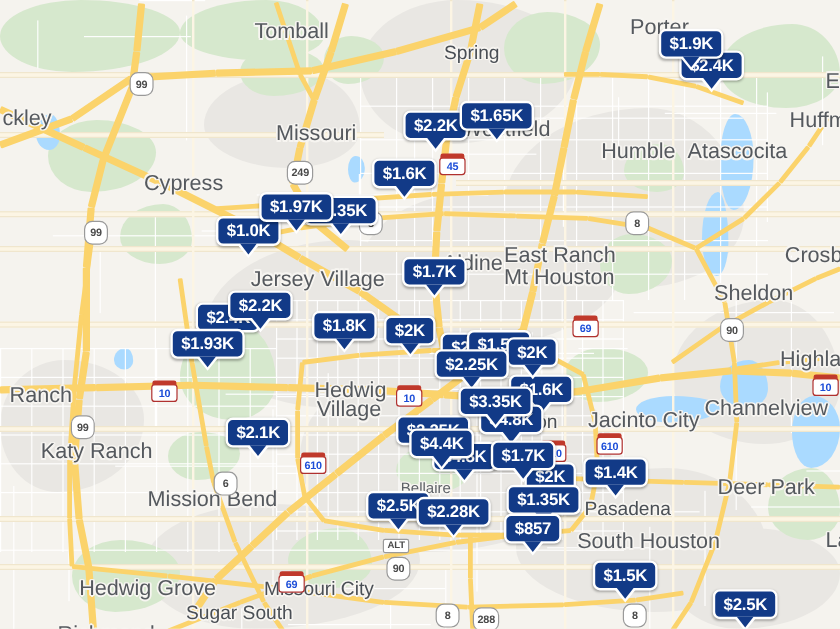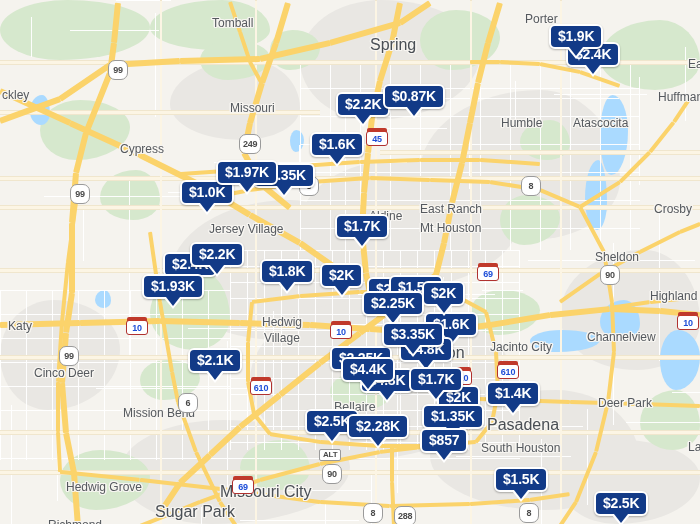--- a/index.html
+++ b/index.html
@@ -53,21 +53,21 @@
 
   
   .place{
     position:absolute;z-index:30;white-space:nowrap;
     color:#55595e;font-weight:400;
     text-shadow:
       -1.4px 0 #f7f5f1, 1.4px 0 #f7f5f1, 0 -1.4px #f7f5f1, 0 1.4px #f7f5f1,
       -1px -1px #f7f5f1, 1px -1px #f7f5f1, -1px 1px #f7f5f1, 1px 1px #f7f5f1;
   }
   .place.city{font-size:16px;color:#4a4f55;}
-  .place.town{font-size:12px;color:#55595e;}
+  .place.town{font-size:18px;color:#55595e;}
   .place.small{font-size:12.5px;color:#5d6166;}
 
   
   .marker{
     position:absolute;z-index:100;
     background:#123a87;
     border:2px solid #ffffff;
     border-radius:6px;
     color:#ffffff;
     font-size:14px;font-weight:700;
@@ -484,45 +484,45 @@
       <div class="place town" style="left:385px;top:97px;">Westfield</div>
       <div class="place town" style="left:501px;top:116px;">Humble</div>
       <div class="place town" style="left:573px;top:116px;">Atascocita</div>
       <div class="place town" style="left:2px;top:88px;">ckley</div>
       <div class="place town" style="left:120px;top:142px;">Cypress</div>
       <div class="place town" style="left:654px;top:202px;">Crosby</div>
       <div class="place town" style="left:420px;top:202px;">East Ranch</div>
       <div class="place town" style="left:369px;top:209px;">Aldine</div>
       <div class="place town" style="left:420px;top:221px;">Mt Houston</div>
       <div class="place town" style="left:209px;top:222px;">Jersey Village</div>
-      <div class="place town" style="left:595px;top:250px;">Sheldon</div>
+      <div class="place town" style="left:595px;top:234px;">Sheldon</div>
       <div class="place town" style="left:262px;top:315px;">Hedwig</div>
       <div class="place town" style="left:264px;top:331px;">Village</div>
-      <div class="place town" style="left:8px;top:319px;">Katy</div>
+      <div class="place town" style="left:8px;top:319px;">Ranch</div>
       <div class="place town" style="left:650px;top:289px;">Highland</div>
       <div class="place town" style="left:587px;top:330px;">Channelview</div>
       <div class="place town" style="left:490px;top:340px;">Jacinto City</div>
       <div class="place city" style="left:405px;top:344px;">Houston</div>
-      <div class="place town" style="left:34px;top:366px;">Cinco Deer</div>
+      <div class="place town" style="left:34px;top:366px;">Katy Ranch</div>
       <div class="place small" style="left:334px;top:400px;">Bellaire</div>
       <div class="place town" style="left:598px;top:396px;">Deer Park</div>
       <div class="place town" style="left:688px;top:440px;">La</div>
       <div class="place town" style="left:123px;top:406px;">Mission Bend</div>
       <div class="place city" style="left:487px;top:416px;">Pasadena</div>
       <div class="place town" style="left:481px;top:441px;">South Houston</div>
       <div class="place town" style="left:66px;top:480px;">Hedwig Grove</div>
       <div class="place city" style="left:220px;top:483px;">Missouri City</div>
-      <div class="place city" style="left:155px;top:503px;">Sugar Park</div>
+      <div class="place city" style="left:155px;top:503px;">Sugar South</div>
       <div class="place town" style="left:48px;top:518px;">Richmond</div>
     </div>
   <div id="markers-layer">
       <div class="marker" style="left:549px;top:24px;z-index:112;">$1.9K</div>
       <div class="marker" style="left:566px;top:42px;z-index:111;">$2.4K</div>
       <div class="marker" style="left:336px;top:92px;z-index:104;">$2.2K</div>
-      <div class="marker" style="left:383px;top:84px;z-index:106;">$0.87K</div>
+      <div class="marker" style="left:383px;top:84px;z-index:106;">$1.65K</div>
       <div class="marker" style="left:310px;top:132px;z-index:104;">$1.6K</div>
       <div class="marker" style="left:216px;top:160px;z-index:107;">$1.97K</div>
       <div class="marker" style="left:253px;top:163px;z-index:105;">$1.35K</div>
       <div class="marker" style="left:180px;top:180px;z-index:106;">$1.0K</div>
       <div class="marker" style="left:335px;top:214px;z-index:104;">$1.7K</div>
       <div class="marker" style="left:190px;top:242px;z-index:107;">$2.2K</div>
       <div class="marker" style="left:163px;top:252px;z-index:105;">$2.4K</div>
       <div class="marker" style="left:260px;top:259px;z-index:106;">$1.8K</div>
       <div class="marker" style="left:320px;top:263px;z-index:105;">$2K</div>
       <div class="marker" style="left:142px;top:274px;z-index:106;">$1.93K</div>

